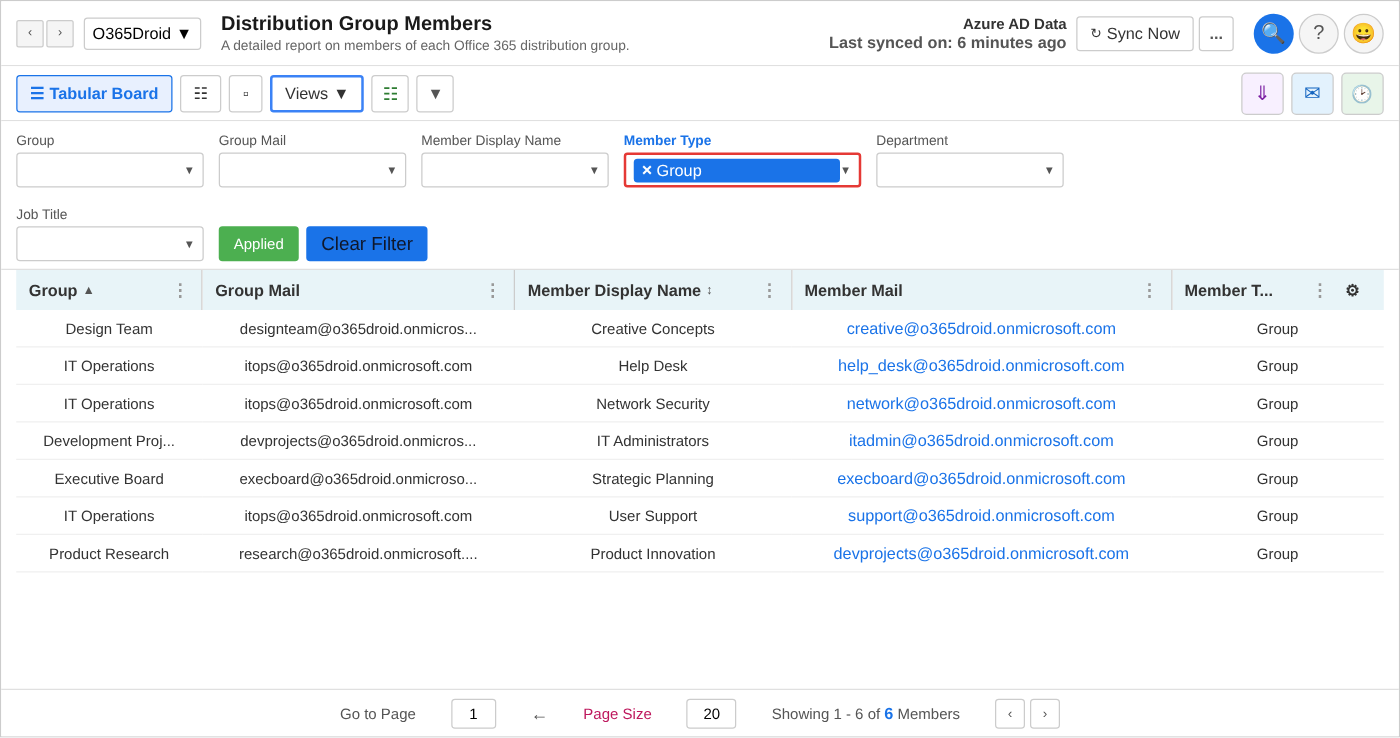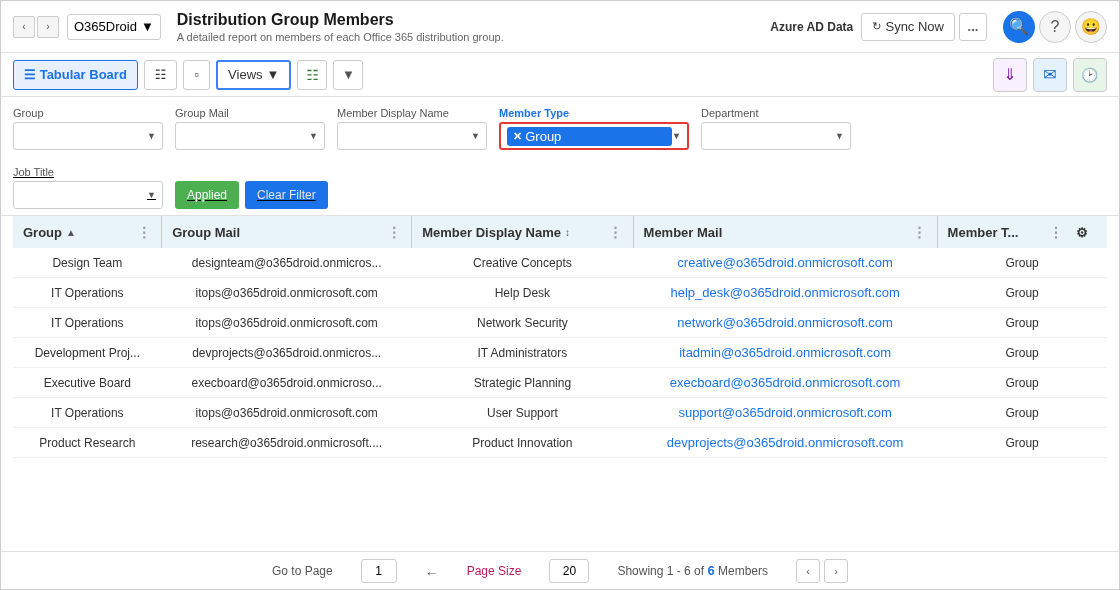--- a/index.html
+++ b/index.html
@@ -46,21 +46,21 @@
     .filter-group { display: flex; flex-direction: column; gap: 3px; min-width: 150px; }
     .filter-label { font-size: 11px; color: #555; font-weight: 500; }
     .filter-select { display: flex; align-items: center; border: 1px solid #ccc; border-radius: 3px; background: #fff; height: 28px; padding: 0 6px; cursor: pointer; min-width: 150px; justify-content: space-between; }
     .filter-select-text { font-size: 12px; color: #333; }
     .filter-chevron { font-size: 9px; color: #555; }
     .filter-group.active-filter .filter-select { border: 2px solid #e53935; }
     .filter-tag { display: flex; align-items: center; gap: 3px; background: #1a73e8; color: #fff; border-radius: 3px; padding: 2px 6px; font-size: 12px; flex: 1; }
     .filter-tag-close { cursor: pointer; font-weight: bold; font-size: 11px; }
     .filter-actions { display: flex; align-items: flex-end; gap: 6px; padding-bottom: 0; }
     .applied-btn { background: #4caf50; color: #fff; border: none; border-radius: 3px; padding: 5px 12px; cursor: pointer; font-size: 12px; height: 28px; }
-    .clear-btn { background: #1a73e8; color: #e5e5e5; border: none; border-radius: 3px; padding: 5px 12px; cursor: pointer; font-size: 12px; height: 28px; }
+    .clear-btn { background: #1a73e8; color: #0f172a; border: none; border-radius: 3px; padding: 5px 12px; cursor: pointer; font-size: 15px; height: 28px; }
 
     
     .table-container { flex: 1; overflow: auto; background: #fff; padding: 0 12px 8px 12px; }
     table { width: 100%; border-collapse: collapse; }
     thead tr { background: #e8f4f8; }
     th { padding: 8px 10px; text-align: left; font-size: 12px; font-weight: 600; color: #333; border-right: 1px solid #ccc; position: relative; white-space: nowrap; }
     th:last-child { border-right: none; }
     .th-inner { display: flex; align-items: center; gap: 4px; }
     .sort-icon { font-size: 10px; color: #555; }
     .col-menu { font-size: 14px; color: #999; cursor: pointer; margin-left: auto; }
@@ -94,20 +94,23 @@
       <span>O365Droid</span>
       <span>▼</span>
     </div>
     <div class="report-title-section">
       <div class="report-title">Distribution Group Members</div>
       <div class="report-subtitle">A detailed report on members of each Office 365 distribution group.</div>
     </div>
     <div class="sync-section">
       <div class="sync-info">
         <div class="sync-title">Azure AD Data</div>
+        <div class="sync-subtitle">
+          <span>Last synced on: </span><span style="font-weight:700;">6 minutes ago</span>
+        </div>
       </div>
       <button class="sync-btn">
         <span class="sync-icon">↻</span>
         <span>Sync Now</span>
       </button>
       <button class="more-btn">...</button>
     </div>
     <div class="header-actions">
       <button class="header-action-btn search">🔍</button>
       <button class="header-action-btn help">?</button>
@@ -170,21 +173,21 @@
         <span class="filter-chevron">▼</span>
       </div>
     </div>
     <div class="filter-group">
       <span class="filter-label">Department</span>
       <div class="filter-select">
         <span class="filter-select-text"></span>
         <span class="filter-chevron">▼</span>
       </div>
     </div>
-    <div style="width:100%; display:flex; gap:12px; align-items:flex-end; margin-top:4px;text-decoration:underline;">
+    <div style="width:100%; display:flex; gap:12px; align-items:flex-end; margin-top:4px;">
       <div class="filter-group">
         <span class="filter-label">Job Title</span>
         <div class="filter-select">
           <span class="filter-select-text"></span>
           <span class="filter-chevron">▼</span>
         </div>
       </div>
       <div class="filter-actions">
         <button class="applied-btn">Applied</button>
         <button class="clear-btn">Clear Filter</button>

